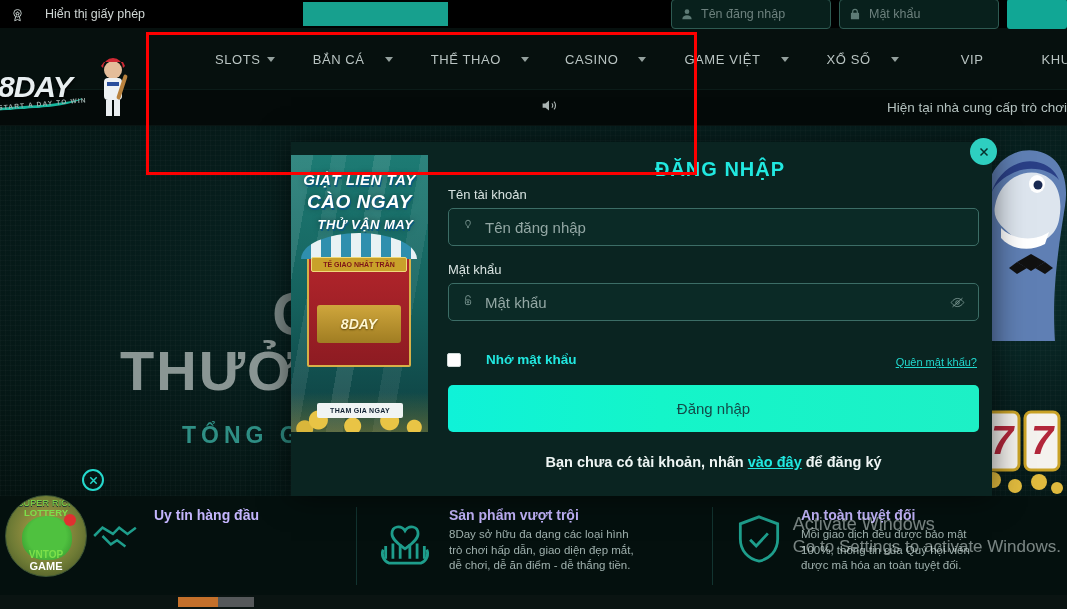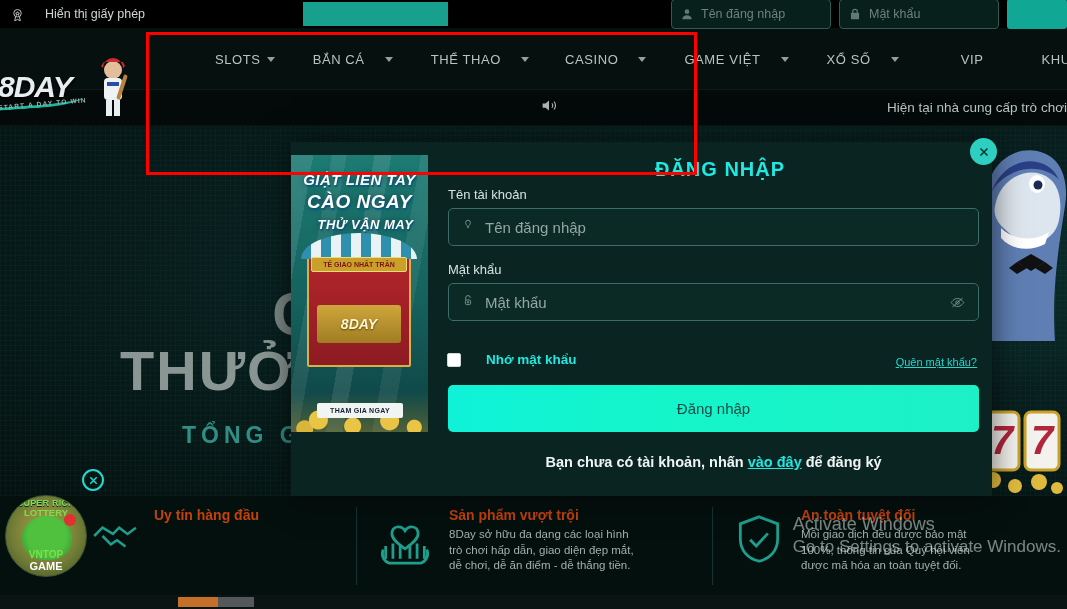--- a/index.html
+++ b/index.html
@@ -229,32 +229,32 @@
   .features {
     position:absolute; top:496px; left:0; width:1067px; height:100px;
     background:#04100e; display:flex; align-items:center; z-index:20;
   }
   .feat {
     position:relative; display:flex; align-items:flex-start; gap:14px; height:78px;
     padding:0 18px;
   }
   .feat + .feat { border-left:1px solid #123430; }
   .feat-ico { flex:0 0 auto; color:#1e9e8c; margin-top:4px; }
-  .feat-title { color:#c2410c; font-size:14px; font-weight:bold; margin-bottom:4px; }
+  .feat-title { color:#c4b5fd; font-size:14px; font-weight:bold; margin-bottom:4px; }
   .feat-desc { color:#9fb0ad; font-size:11.5px; line-height:15.5px; max-width:186px; }
 
   
   .lotto {
     position:absolute; left:5px; top:495px; width:82px; height:82px; border-radius:50%;
     background:radial-gradient(circle at 50% 45%, #b9a24a 0%, #6e7b35 60%, #3e4a22 100%);
     overflow:hidden; z-index:25; border:1px solid #3c5534;
   }
   .lotto-t1 {
     position:absolute; top:2px; width:100%; text-align:center; color:#7de04a;
-    font-size:9px; font-weight:bold; text-shadow:0 1px 0 #123; letter-spacing:.2px;
+    font-size:9px; font-weight:normal; text-shadow:0 1px 0 #123; letter-spacing:.2px;
   }
   .lotto-t2 {
     position:absolute; top:11px; width:100%; text-align:center; color:#7de04a;
     font-size:9.5px; font-weight:bold;
   }
   .lotto-croc {
     position:absolute; left:16px; top:20px; width:50px; height:44px;
     background:radial-gradient(circle at 50% 45%, #4fc13f 0 55%, #2f8a2a 100%);
     border-radius:48% 48% 45% 45%;
   }

